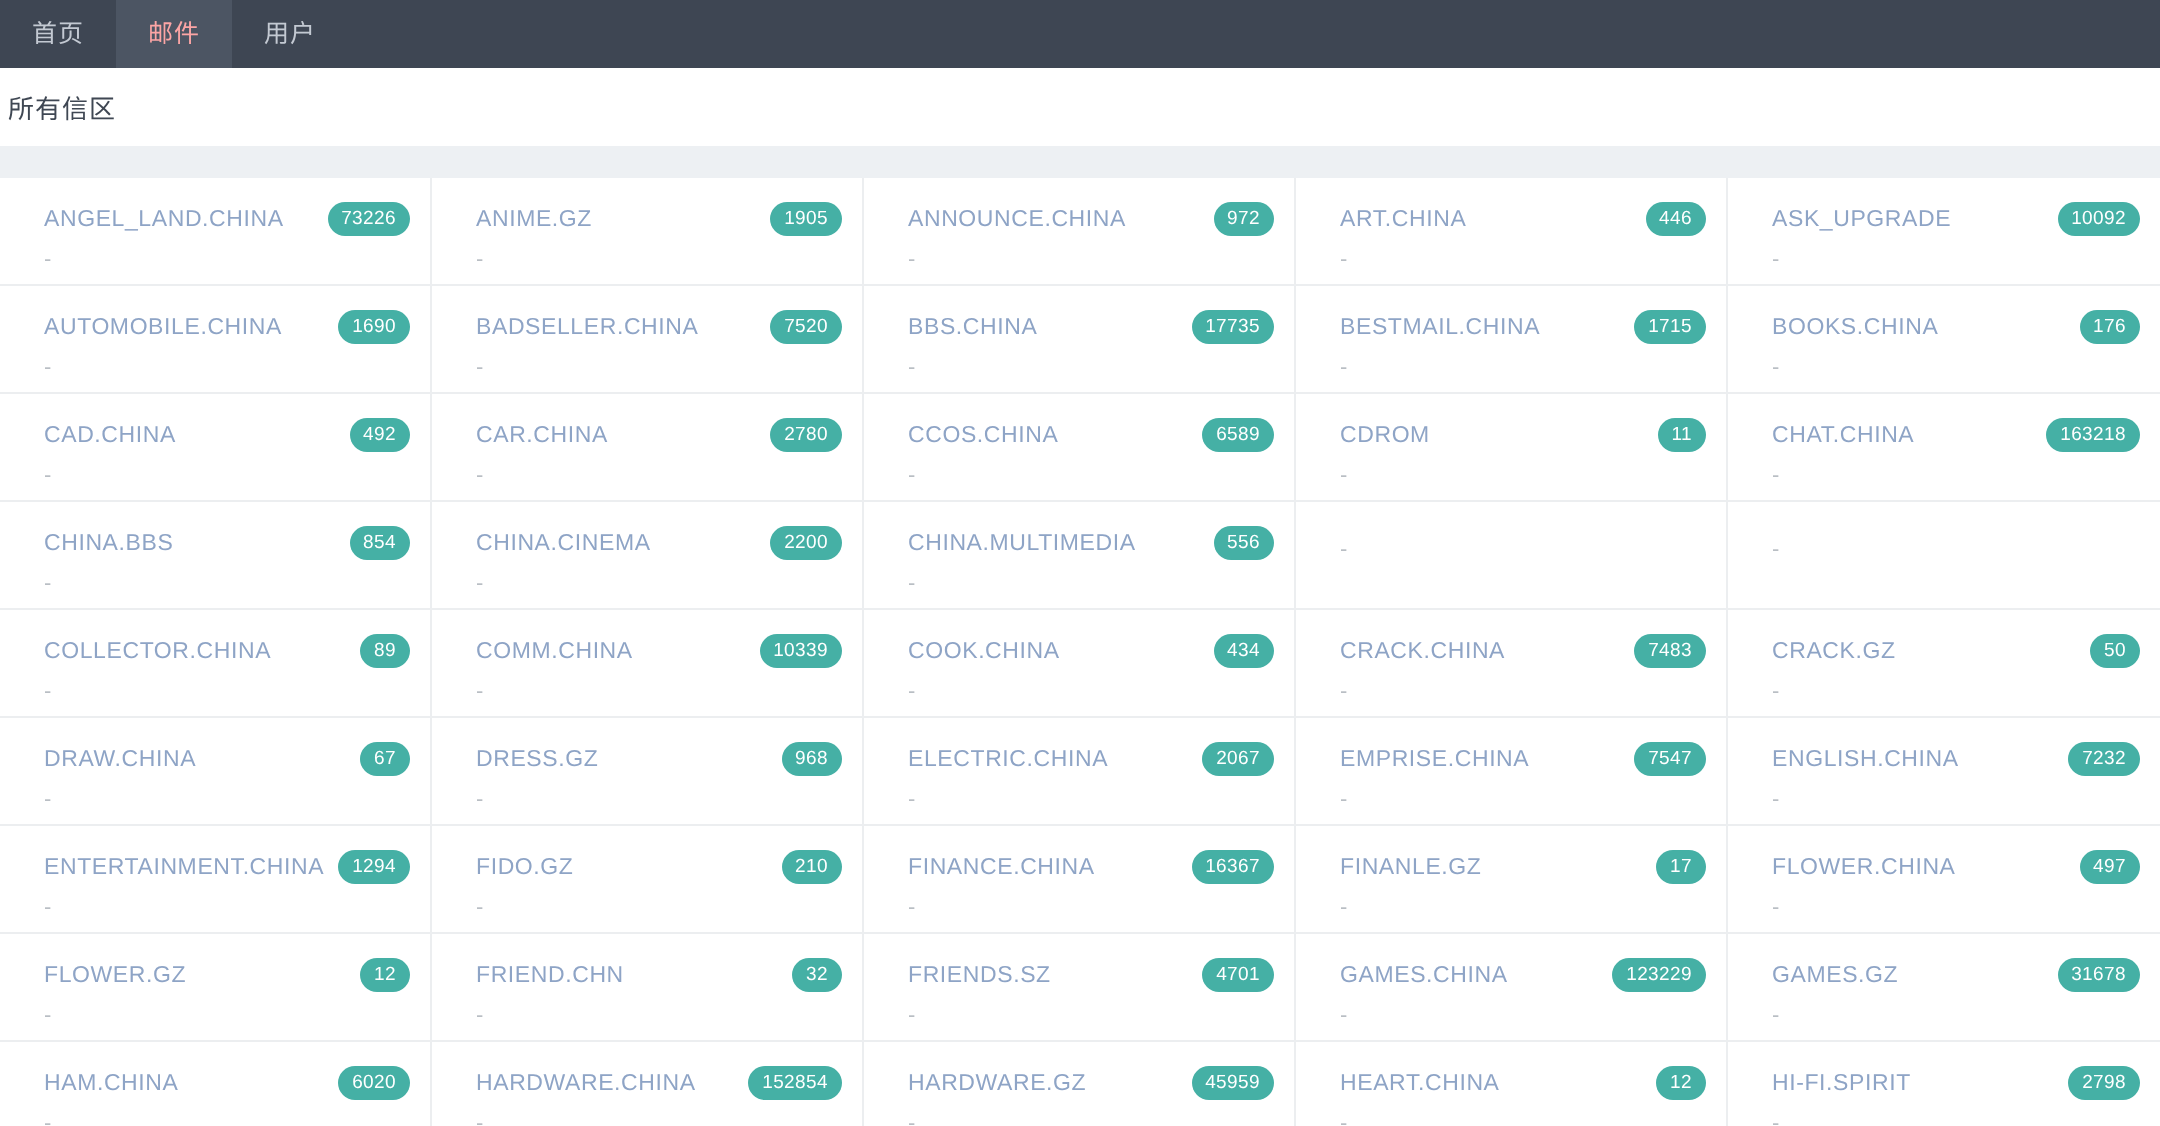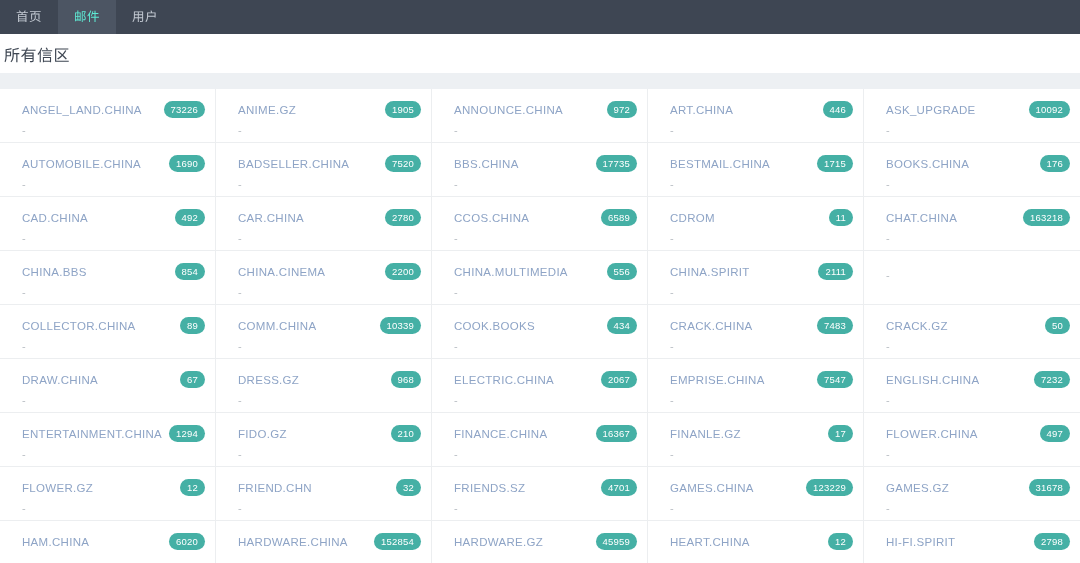--- a/index.html
+++ b/index.html
@@ -31,35 +31,35 @@
     color: #c3c9d2;
     font-size: 12.5px;
     line-height: 1;
     letter-spacing: .5px;
     cursor: pointer;
     user-select: none;
     white-space: nowrap;
   }
   .nav-item.active {
     background: #4c5563;
-    color: #5eead4;
+    color: #fca5a5;
     text-align: right;
   }
 
   
   .page-head {
     height: 39px;
     background: #ffffff;
     display: flex;
     align-items: center;
     padding-left: 4px;
     box-sizing: border-box;
   }
   .page-title {
-    font-size: 16px;
+    font-size: 13px;
     color: #3f4753;
     letter-spacing: .5px;
   }
 
   
   .band {
     height: 16px;
     background: #edf0f3;
     width: 100%;
   }
@@ -267,24 +267,20 @@
         <div class="board-desc">-</div>
       </div>
       <div class="board-cell">
         <div class="cell-top">
           <a class="board-name">CHINA.MULTIMEDIA</a>
           <span class="badge">556</span>
         </div>
         <div class="board-desc">-</div>
       </div>
       <div class="board-cell">
-        <div class="cell-top">
-          <a class="board-name">CHINA.SPIRIT</a>
-          <span class="badge">2111</span>
-        </div>
         <div class="board-desc">-</div>
       </div>
       <div class="board-cell">
         <div class="board-desc">-</div>
       </div>
     </div>
     <div class="board-row">
       <div class="board-cell">
         <div class="cell-top">
           <a class="board-name">COLLECTOR.CHINA</a>
@@ -294,21 +290,21 @@
       </div>
       <div class="board-cell">
         <div class="cell-top">
           <a class="board-name">COMM.CHINA</a>
           <span class="badge">10339</span>
         </div>
         <div class="board-desc">-</div>
       </div>
       <div class="board-cell">
         <div class="cell-top">
-          <a class="board-name">COOK.BOOKS</a>
+          <a class="board-name">COOK.CHINA</a>
           <span class="badge">434</span>
         </div>
         <div class="board-desc">-</div>
       </div>
       <div class="board-cell">
         <div class="cell-top">
           <a class="board-name">CRACK.CHINA</a>
           <span class="badge">7483</span>
         </div>
         <div class="board-desc">-</div>

